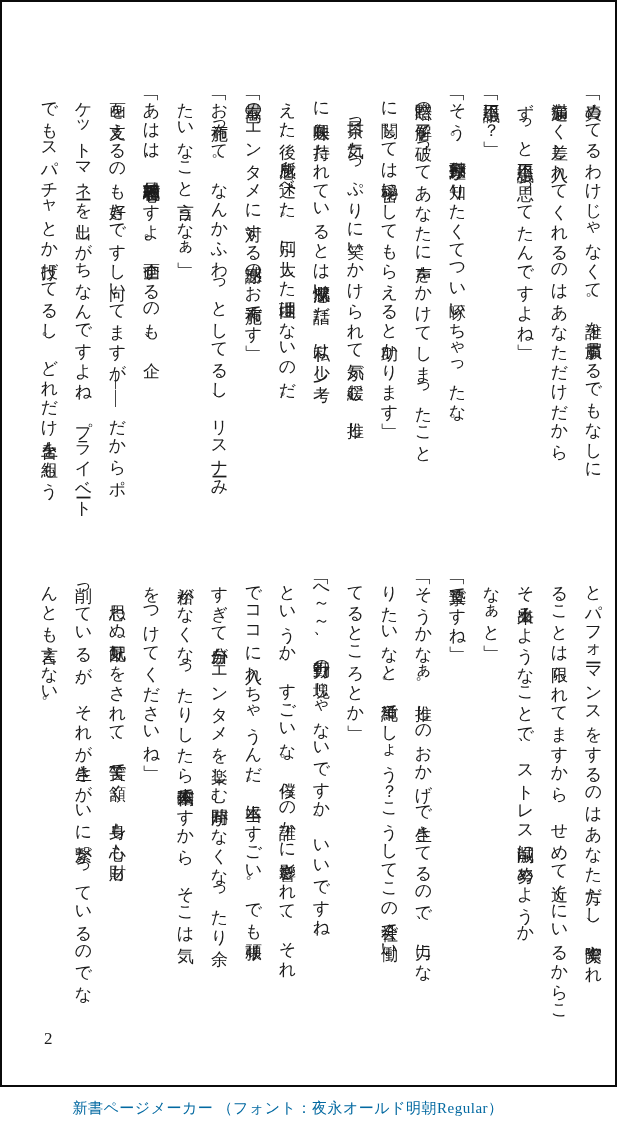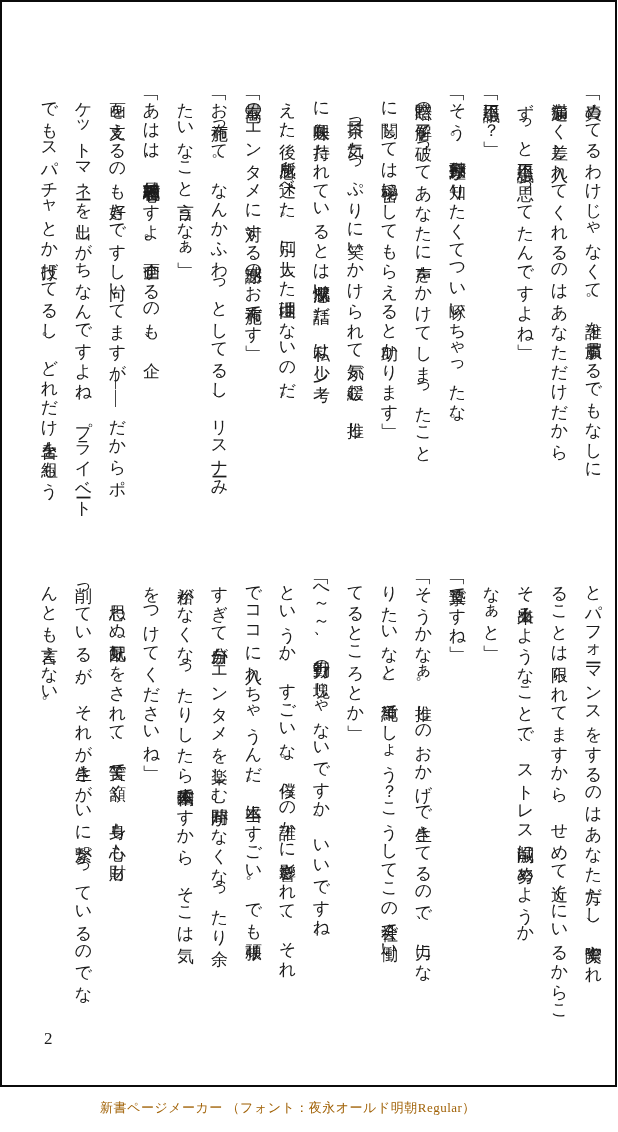--- a/index.html
+++ b/index.html
@@ -48,23 +48,23 @@
     top: 1029px;
     font-size: 17px;
     color: #1c1c1c;
   }
   .footer-caption {
     position: absolute;
     left: 0;
     top: 1099px;
     width: 576px;
     text-align: center;
-    font-size: 13px;
+    font-size: 15px;
     letter-spacing: 0.5px;
-    color: #a16207;
+    color: #0369a1;
   }
 </style>
 </head>
 <body>
 
 <div class="page">
 
   <div class="frame"></div>
 
   <div class="vblock block-top">

